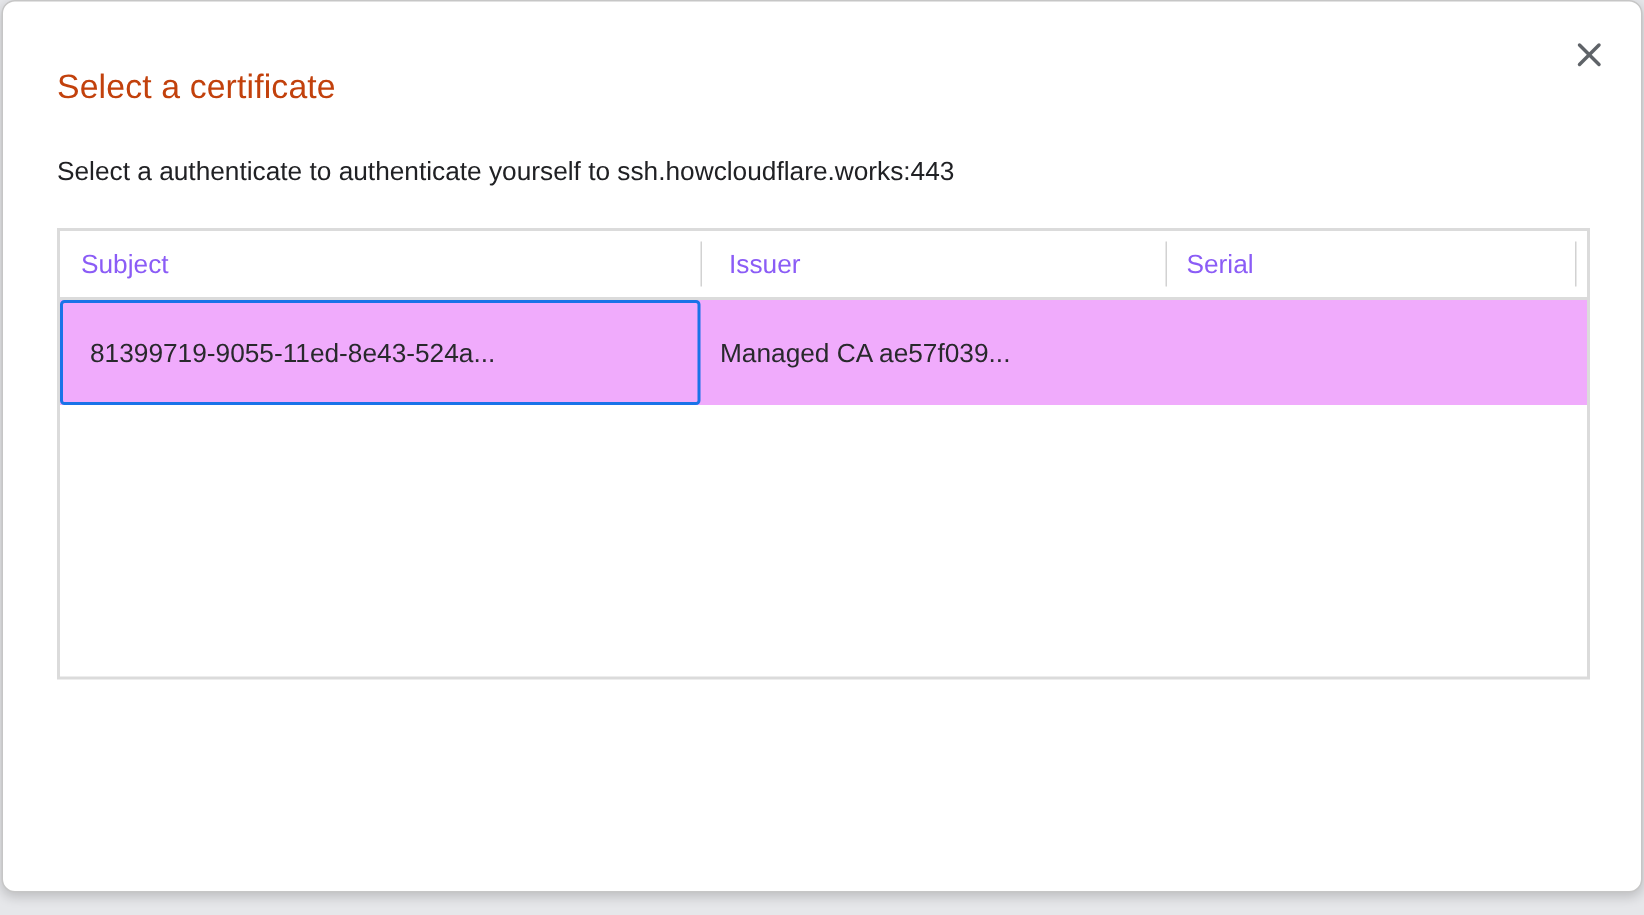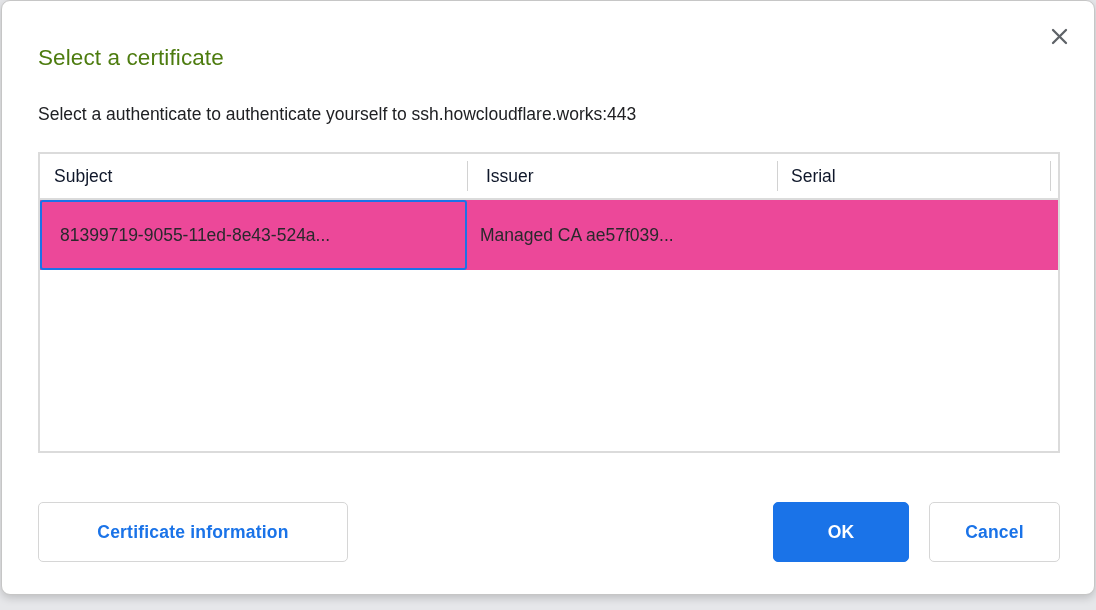--- a/index.html
+++ b/index.html
@@ -19,54 +19,54 @@
     box-shadow:0 3px 8px rgba(0,0,0,0.18);
   }
   .close-btn {
     position:absolute; top:20px; right:20px;
     width:30px; height:30px;
     background:none; border:none; cursor:pointer;
     display:flex; align-items:center; justify-content:center;
   }
   .title {
     position:absolute; left:36px; top:44px;
-    font-size:22.5px; font-weight:400; color:#4d7c0f;
+    font-size:22.5px; font-weight:400; color:#c2410c;
     letter-spacing:0.1px;
   }
   .subtitle {
     position:absolute; left:36px; top:103px;
     font-size:17.5px; font-weight:400; color:#202124;
   }
   .cert-table {
     position:absolute; left:36px; top:151px;
     width:1022px; height:301px;
     border:2px solid #dbdbdb;
     background:#fff;
   }
   .thead {
     display:flex; height:46px;
     border-bottom:2px solid #dbdbdb;
   }
   .th {
     position:relative;
     display:flex; align-items:center;
     padding-left:14px;
-    font-size:17.5px; color:#0f172a;
+    font-size:17.5px; color:#8b5cf6;
   }
   .th:not(:first-child)::before {
     content:""; position:absolute; left:0; top:7px; bottom:7px;
     width:1px; background:#d2d2d2;
   }
   .th-subject { width:427px; }
   .th-issuer  { width:310px; padding-left:19px; }
   .th-serial  { flex:1; }
   .th-gutter  { width:8px; padding-left:0; }
   .row {
     display:flex; height:70px;
-    background:#ec4899;
+    background:#f0abfc;
     cursor:default;
   }
   .cell {
     display:flex; align-items:center;
     font-size:17.5px; color:#28292c;
   }
   .cell-subject {
     width:427px;
     border:2px solid #1a73e8;
     border-radius:3px;
@@ -129,20 +129,14 @@
       <div class="th th-gutter"></div>
     </div>
     <div class="tbody">
       <div class="row">
         <div class="cell cell-subject">81399719-9055-11ed-8e43-524a...</div>
         <div class="cell cell-issuer">Managed CA ae57f039...</div>
       </div>
     </div>
   </div>
 
-  <div class="actions">
-    <button class="btn btn-outline btn-cert">Certificate information</button>
-    <div class="spacer"></div>
-    <button class="btn btn-ok">OK</button>
-    <button class="btn btn-outline btn-cancel">Cancel</button>
-  </div>
 
 </div>
 
 </body></html>

